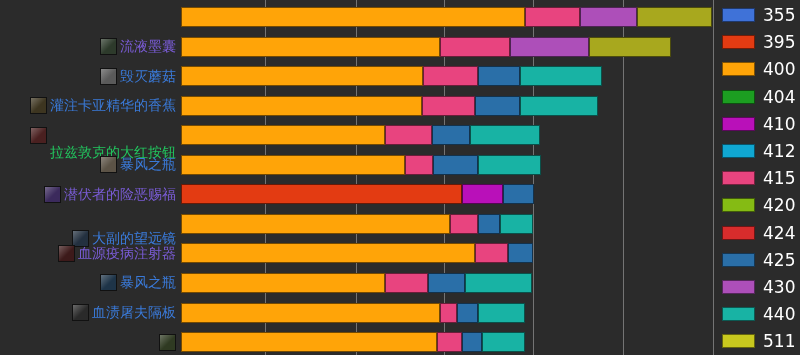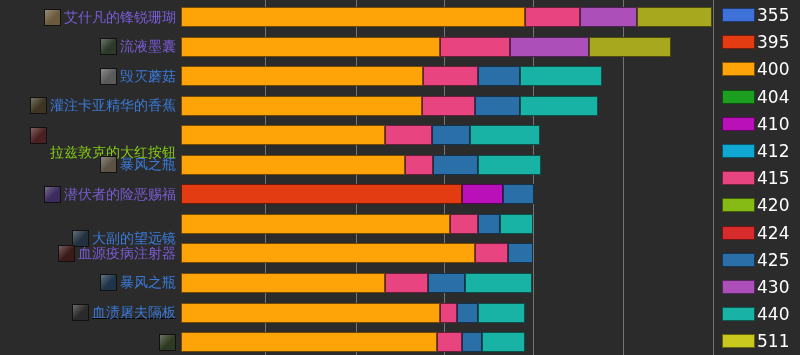--- a/index.html
+++ b/index.html
@@ -95,21 +95,21 @@
     top: 0;
     width: 78px;
     height: 355px;
   }
   .legend-row {
     position: absolute;
     left: 0;
     height: 20px;
     display: flex;
     align-items: center;
-    gap: 2px;
+    gap: 8px;
   }
   .legend-swatch {
     width: 33px;
     height: 14px;
     flex: 0 0 33px;
     border: 1px solid rgba(0,0,0,.5);
     box-sizing: border-box;
   }
   .legend-label {
     font-size: 17px;
@@ -117,39 +117,35 @@
     line-height: 18px;
     font-family: "DejaVu Sans", sans-serif;
   }
 </style>
 </head>
 <body>
 
 <div id="chart-root">
 
   <div id="labels">
-      <div class="lbl-row" style="top: 7px;">
-        <span class="item-icon" style="background: rgb(107, 90, 61);"></span>
-        <span class="item-name" style="color: rgb(122, 92, 214);">艾什凡的锋锐珊瑚</span>
-      </div>
       <div class="lbl-row" style="top: 36.55px;">
         <span class="item-icon" style="background: rgb(45, 58, 43);"></span>
         <span class="item-name" style="color: rgb(122, 92, 214);">流液墨囊</span>
       </div>
       <div class="lbl-row" style="top: 66.1px;">
         <span class="item-icon" style="background: rgb(90, 90, 90);"></span>
         <span class="item-name" style="color: rgb(58, 122, 217);">毁灭蘑菇</span>
       </div>
       <div class="lbl-row" style="top: 95.65px;">
         <span class="item-icon" style="background: rgb(61, 53, 32);"></span>
         <span class="item-name" style="color: rgb(58, 122, 217);">灌注卡亚精华的香蕉</span>
       </div>
       <div class="lbl-row" style="top: 125.2px;">
         <span class="item-icon" style="background: rgb(74, 32, 32);"></span>
-        <span class="item-name" style="color: #84cc16; margin-top: 35px;">拉兹敦克的大红按钮</span>
+        <span class="item-name" style="color: #22c55e; margin-top: 35px;">拉兹敦克的大红按钮</span>
       </div>
       <div class="lbl-row" style="top: 154.75px;">
         <span class="item-icon" style="background: rgb(92, 83, 70);"></span>
         <span class="item-name" style="color: rgb(58, 122, 217);">暴风之瓶</span>
       </div>
       <div class="lbl-row" style="top: 184.3px;">
         <span class="item-icon" style="background: rgb(59, 42, 92);"></span>
         <span class="item-name" style="color: rgb(122, 92, 214);">潜伏者的险恶赐福</span>
       </div>
       <div class="lbl-row" style="top: 228px; justify-content: flex-end;">
@@ -157,21 +153,21 @@
         <span class="item-name" style="color: rgb(58, 122, 217);">大副的望远镜</span>
       </div>
       <div class="lbl-row" style="top: 243.4px;">
         <span class="item-icon" style="background: rgb(61, 26, 26);"></span>
         <span class="item-name" style="color: rgb(122, 92, 214);">血源疫病注射器</span>
       </div>
       <div class="lbl-row" style="top: 272.95px;">
         <span class="item-icon" style="background: rgb(30, 52, 72);"></span>
         <span class="item-name" style="color: rgb(58, 122, 217);">暴风之瓶</span>
       </div>
-      <div class="lbl-row" style="top: 302.5px; text-decoration: underline;">
+      <div class="lbl-row" style="top: 302.5px;">
         <span class="item-icon" style="background: rgb(42, 42, 42);"></span>
         <span class="item-name" style="color: rgb(58, 122, 217);">血渍屠夫隔板</span>
       </div>
       <div class="lbl-row" style="top: 332.05px;">
         <span class="item-icon" style="background: rgb(47, 58, 34);"></span>
       </div>
     </div>
 
   <div id="plot-area">
       <div class="gridline" style="left: 84.056px;"></div>

